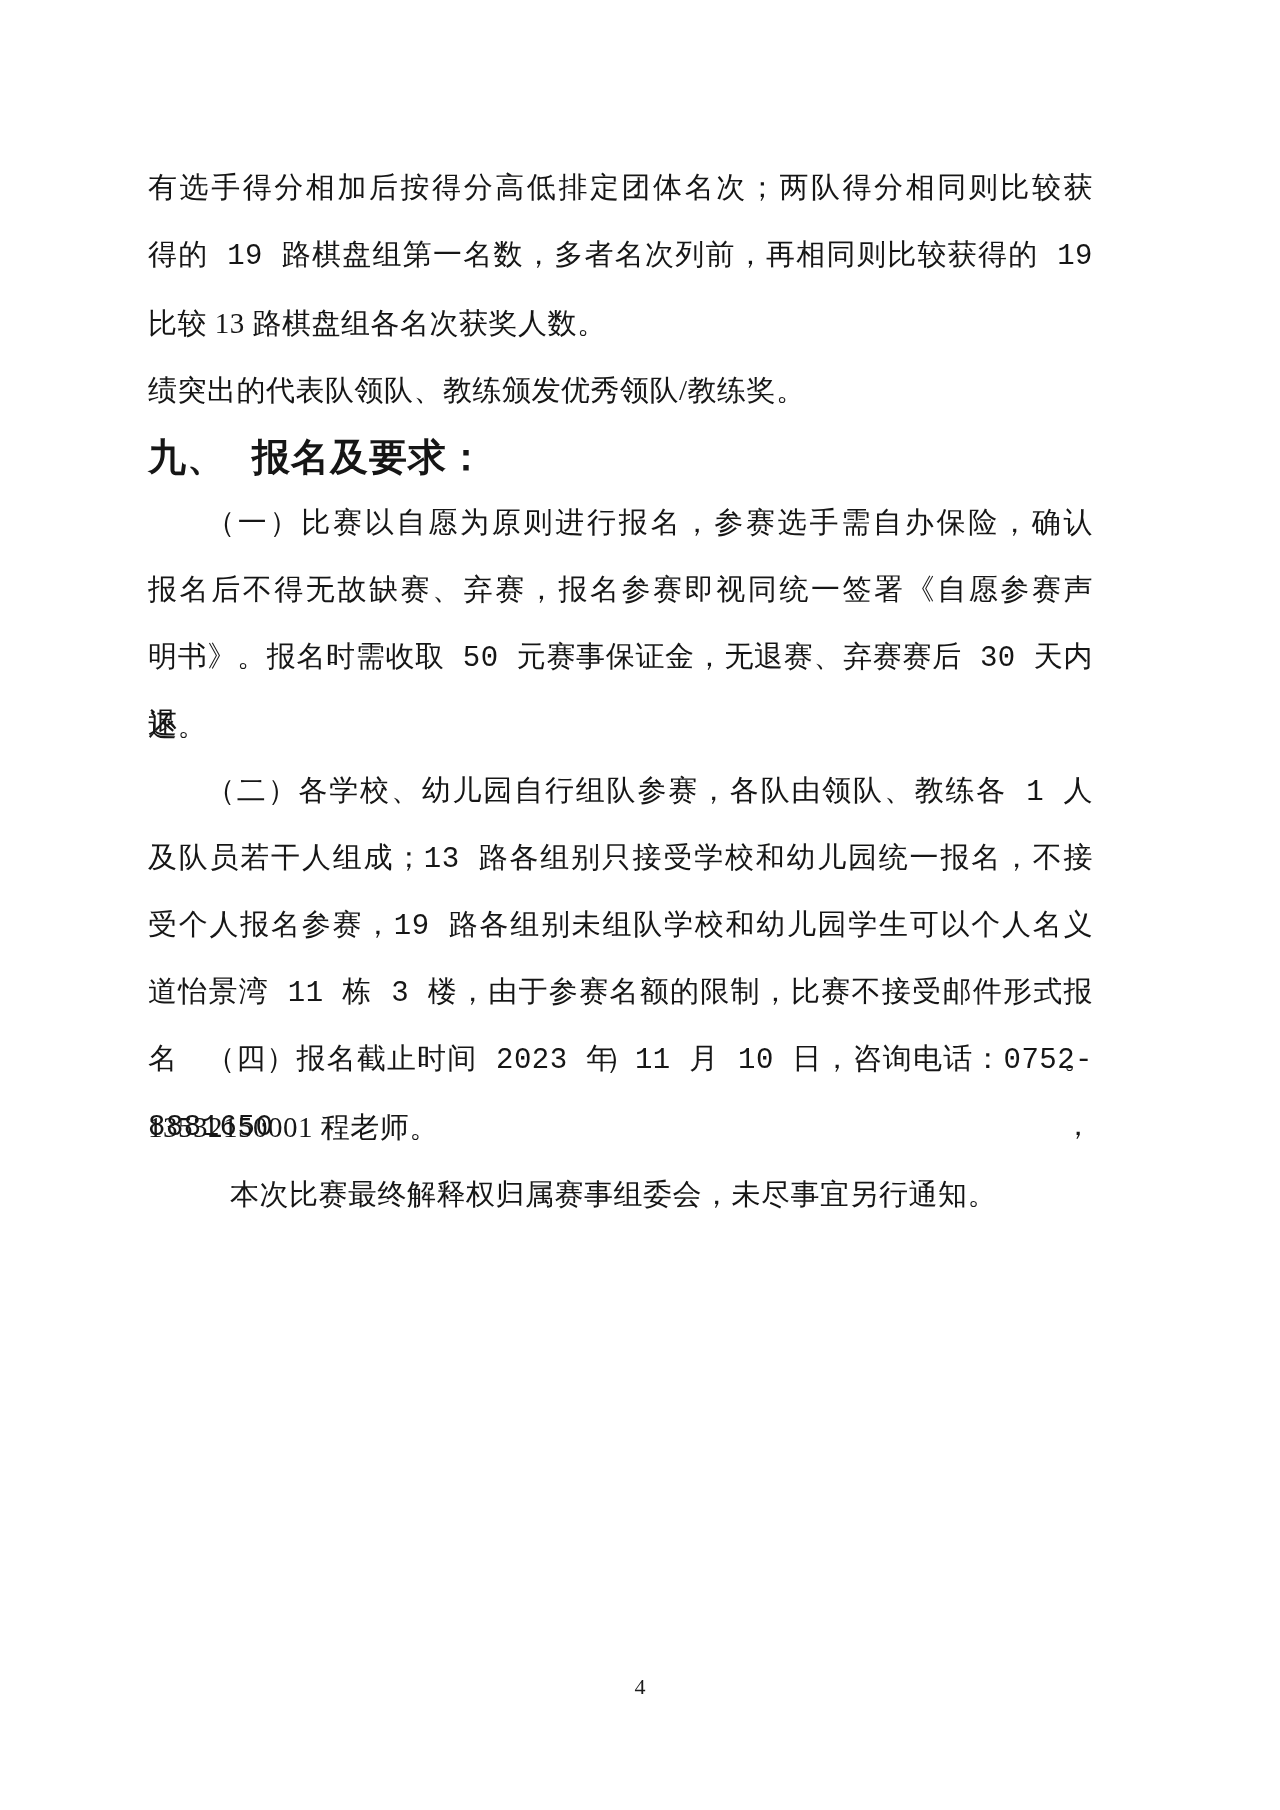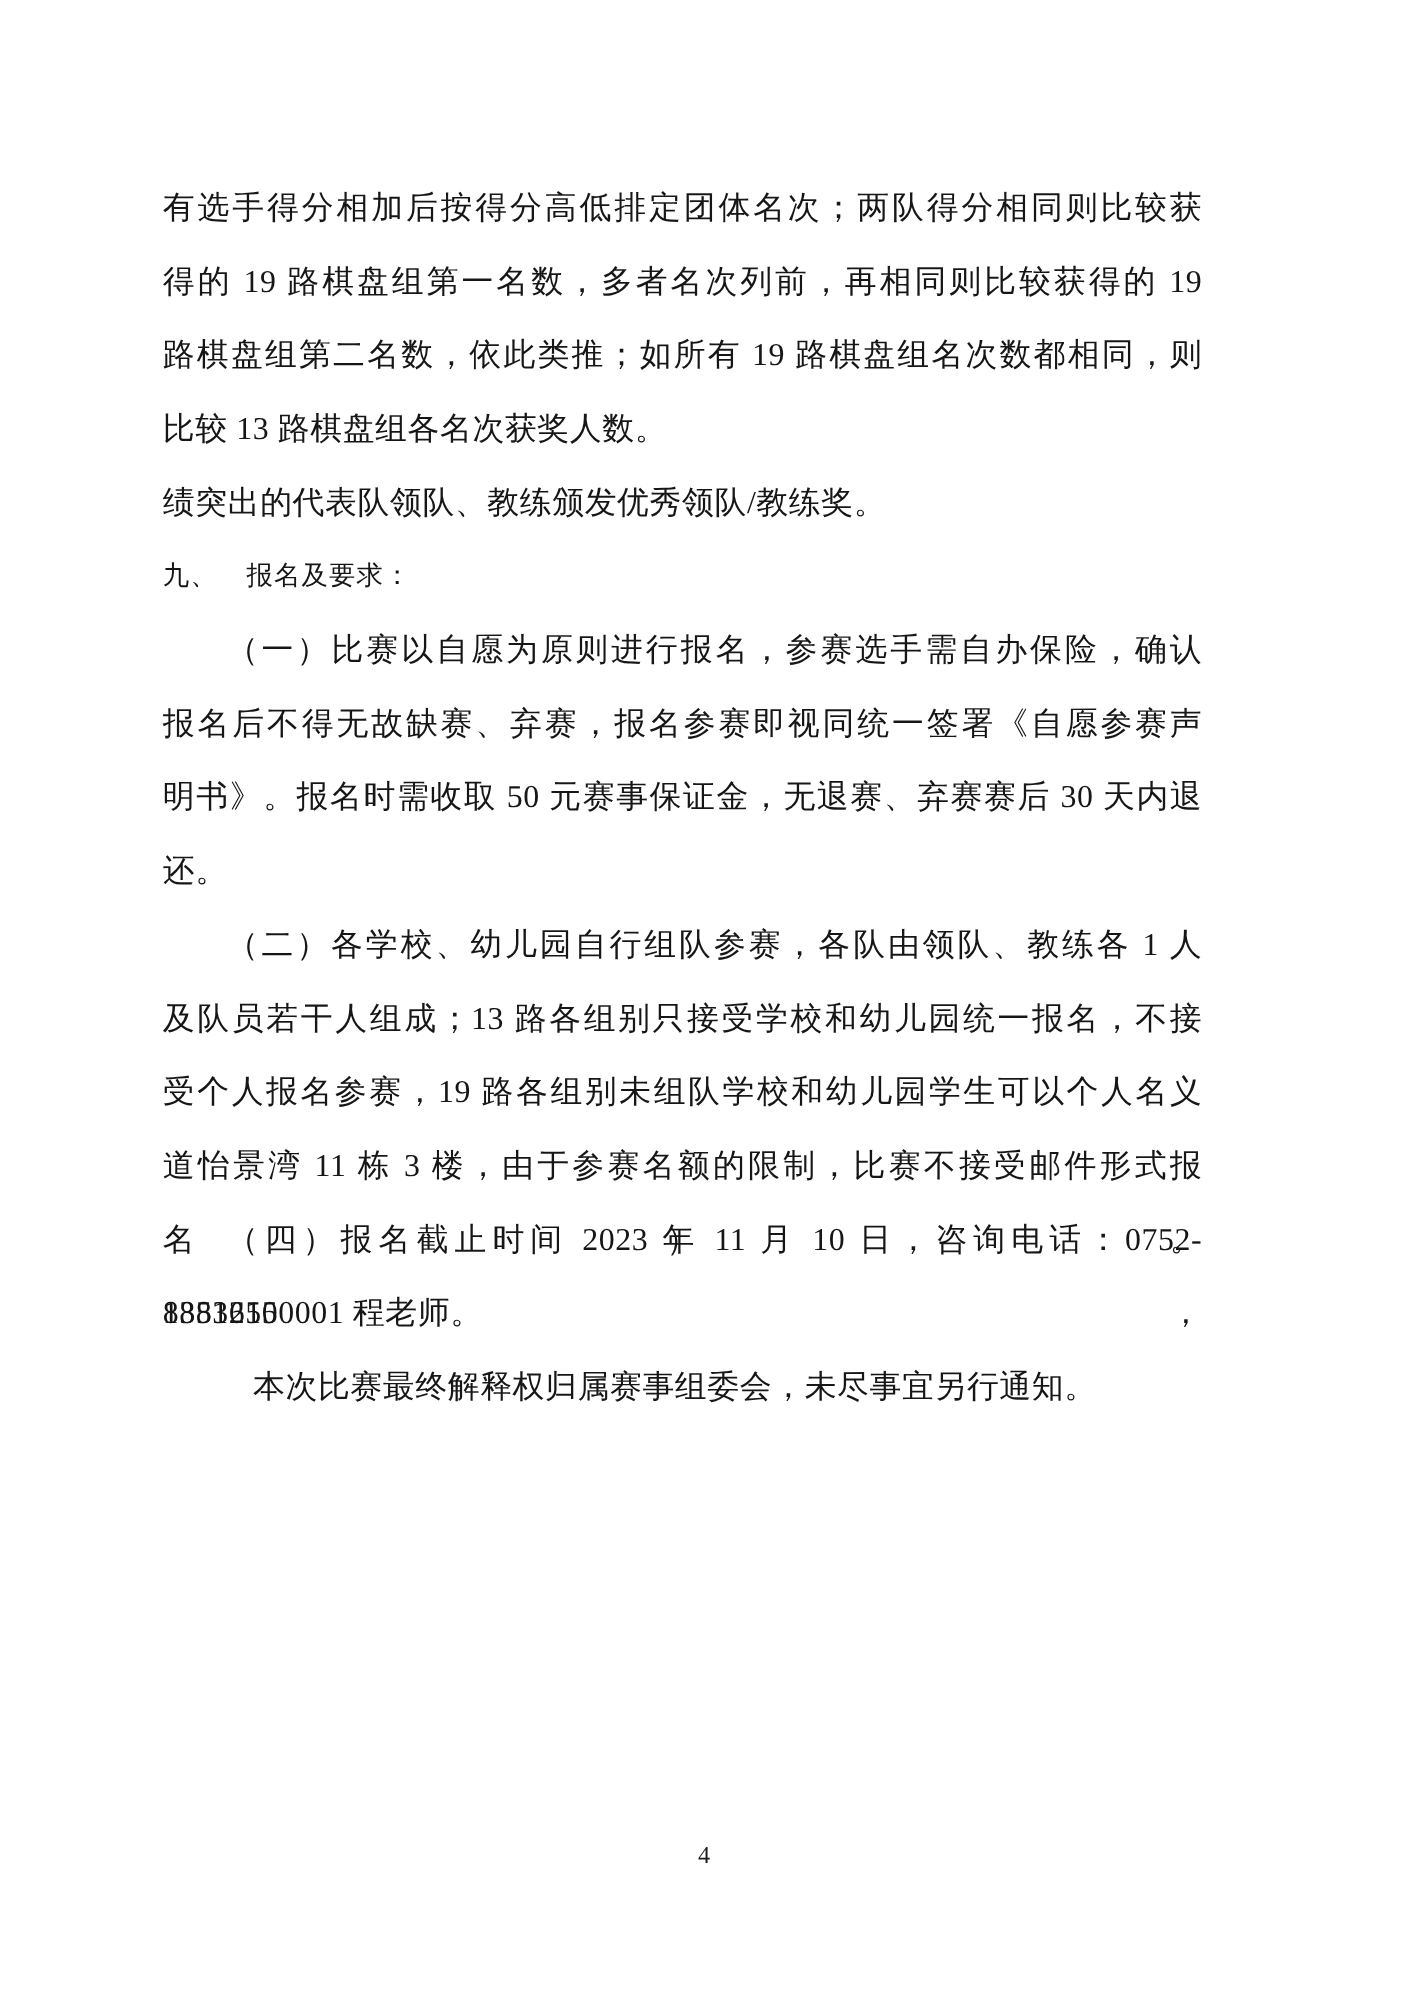--- a/index.html
+++ b/index.html
@@ -27,28 +27,29 @@
   }
   .line {
     height: 67px;
     line-height: 67px;
     font-size: 29px;
     letter-spacing: 0.5px;
   }
   .line.full {
     text-align: justify;
     text-align-last: justify;
+    font-family: Liberation Mono, monospace;
   }
   .line.last {
     text-align: right;
     text-align-last: left;
   }
   .line.heading {
-    font-weight: normal;
-    font-size: 24px;
+    font-weight: bold;
+    font-size: 38px;
     letter-spacing: 1px;
   }
   .heading-title { margin-left: 26px; }
   .page-number {
     position: absolute;
     left: 0;
     top: 1672px;
     width: 100%;
     text-align: center;
     font-size: 22px;
@@ -56,21 +57,20 @@
     color: #1d1d1d;
   }
 </style>
 </head>
 <body>
 
 <div class="page">
   <div class="content" id="content">
       <div class="line full">有选手得分相加后按得分高低排定团体名次；两队得分相同则比较获</div>
       <div class="line full">得的 19 路棋盘组第一名数，多者名次列前，再相同则比较获得的 19</div>
-      <div class="line full">路棋盘组第二名数，依此类推；如所有 19 路棋盘组名次数都相同，则</div>
       <div class="line last">比较 13 路棋盘组各名次获奖人数。</div>
       <div class="line last">绩突出的代表队领队、教练颁发优秀领队/教练奖。</div>
       <div class="line last heading"><span class="heading-number">九、</span><span class="heading-title">报名及要求：</span></div>
       <div class="line full" style="text-indent: 58px;">（一）比赛以自愿为原则进行报名，参赛选手需自办保险，确认</div>
       <div class="line full">报名后不得无故缺赛、弃赛，报名参赛即视同统一签署《自愿参赛声</div>
       <div class="line full">明书》。报名时需收取 50 元赛事保证金，无退赛、弃赛赛后 30 天内退</div>
       <div class="line last">还。</div>
       <div class="line full" style="text-indent: 58px;">（二）各学校、幼儿园自行组队参赛，各队由领队、教练各 1 人</div>
       <div class="line full">及队员若干人组成；13 路各组别只接受学校和幼儿园统一报名，不接</div>
       <div class="line full">受个人报名参赛，19 路各组别未组队学校和幼儿园学生可以个人名义</div>

